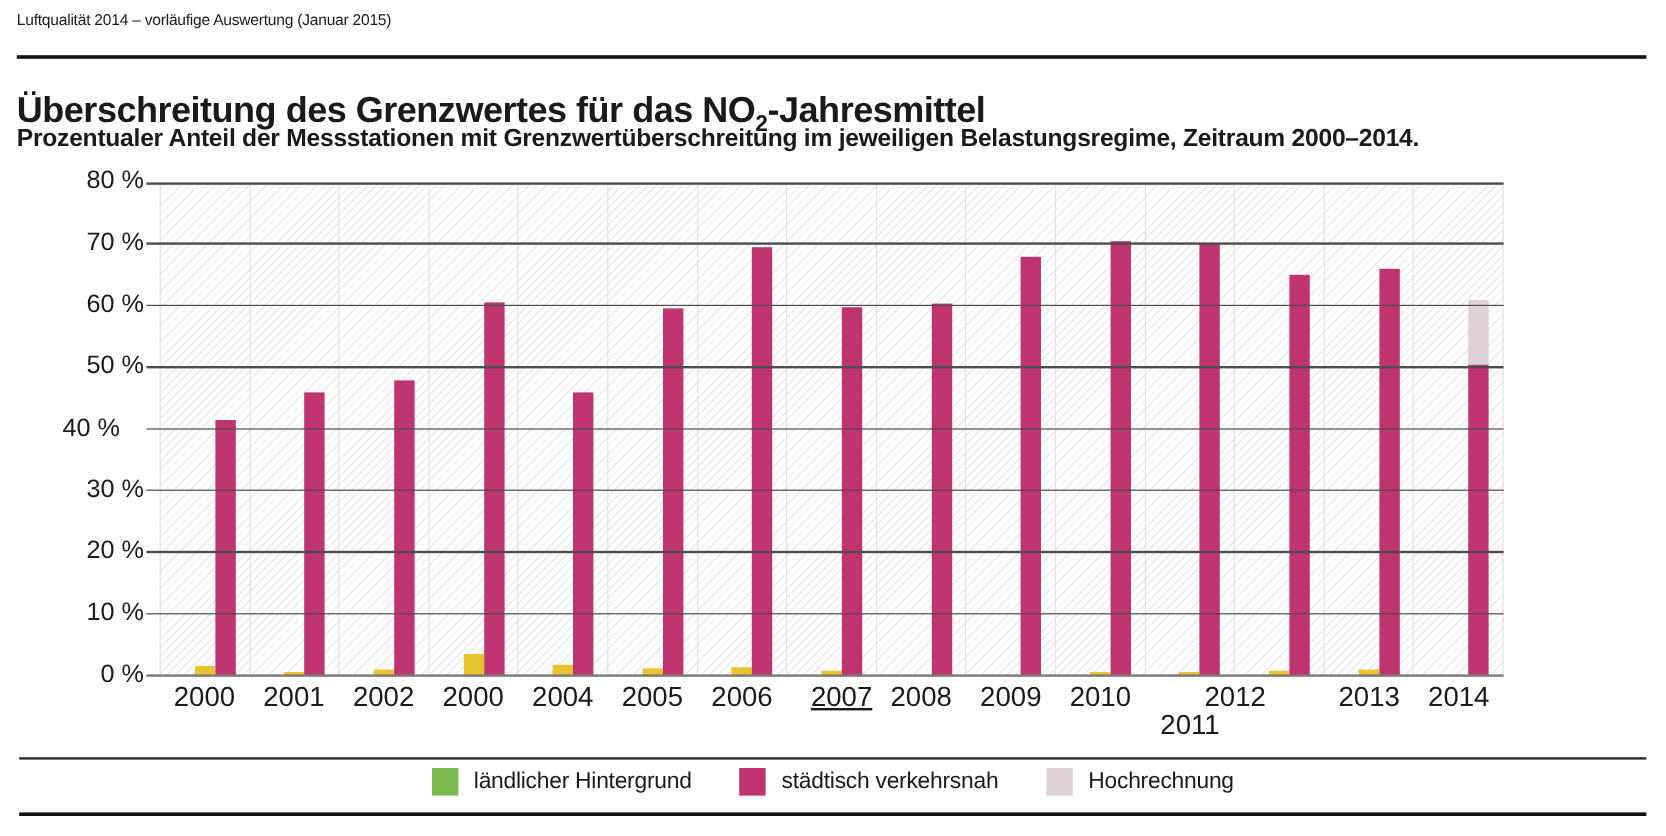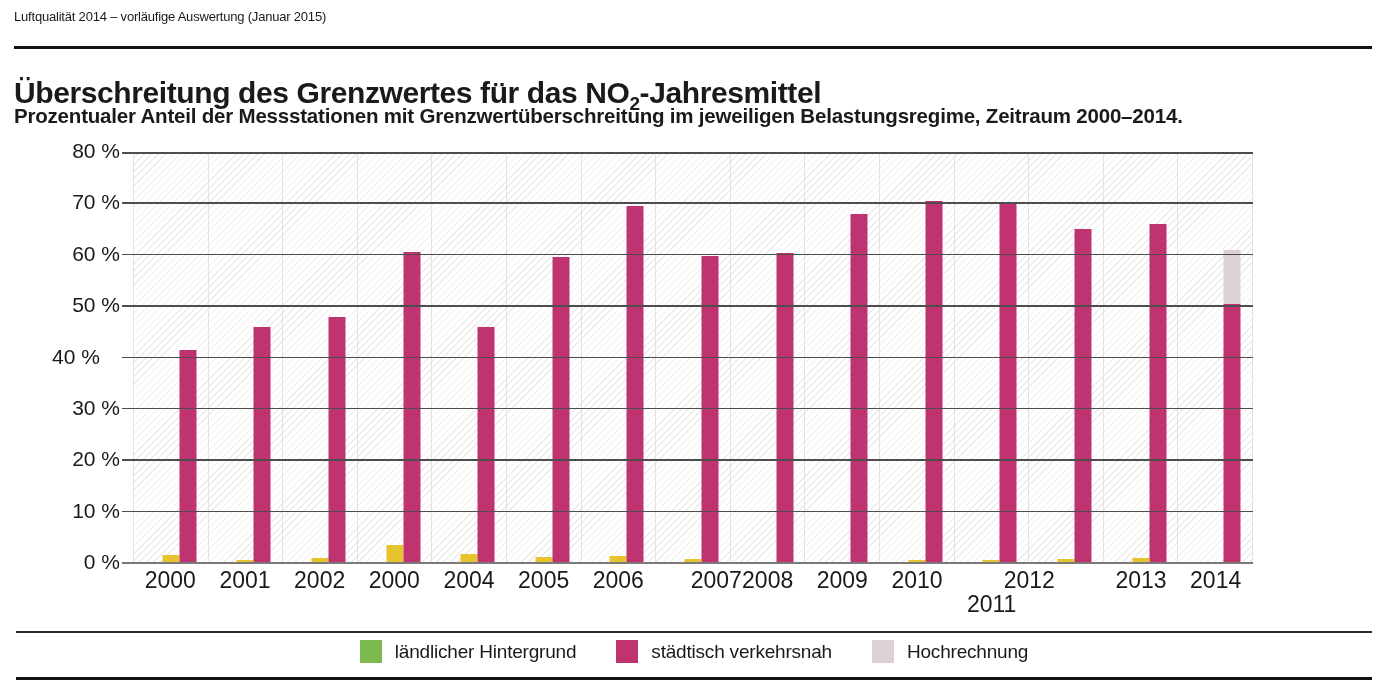--- a/index.html
+++ b/index.html
@@ -208,21 +208,21 @@
       <div class="y-label" style="top: 138px;">80 %</div>
     </div>
   <div id="x-axis">
       <div class="x-label" style="left: 133px; width: 74.6667px;">2000</div>
       <div class="x-label" style="left: 207.667px; width: 74.6667px;">2001</div>
       <div class="x-label" style="left: 282.333px; width: 74.6667px;">2002</div>
       <div class="x-label" style="left: 357px; width: 74.6667px;">2000</div>
       <div class="x-label" style="left: 431.667px; width: 74.6667px;">2004</div>
       <div class="x-label" style="left: 506.333px; width: 74.6667px;">2005</div>
       <div class="x-label" style="left: 581px; width: 74.6667px;">2006</div>
-      <div class="x-label" style="left: 679px; width: 74.6667px;">2007</div>
+      <div class="x-label" style="left: 664px; width: 74.6667px; text-decoration: underline;">2007</div>
       <div class="x-label" style="left: 730.333px; width: 74.6667px;">2008</div>
       <div class="x-label" style="left: 805px; width: 74.6667px;">2009</div>
       <div class="x-label" style="left: 879.667px; width: 74.6667px;">2010</div>
       <div class="x-label" style="left: 954.333px; width: 74.6667px; margin-top: 24px;">2011</div>
       <div class="x-label" style="left: 992px; width: 74.6667px; text-align: center;">2012</div>
       <div class="x-label" style="left: 1103.67px; width: 74.6667px;">2013</div>
       <div class="x-label" style="left: 1178.33px; width: 74.6667px;">2014</div>
     </div>
 
   <div class="rule-legend-top"></div>

